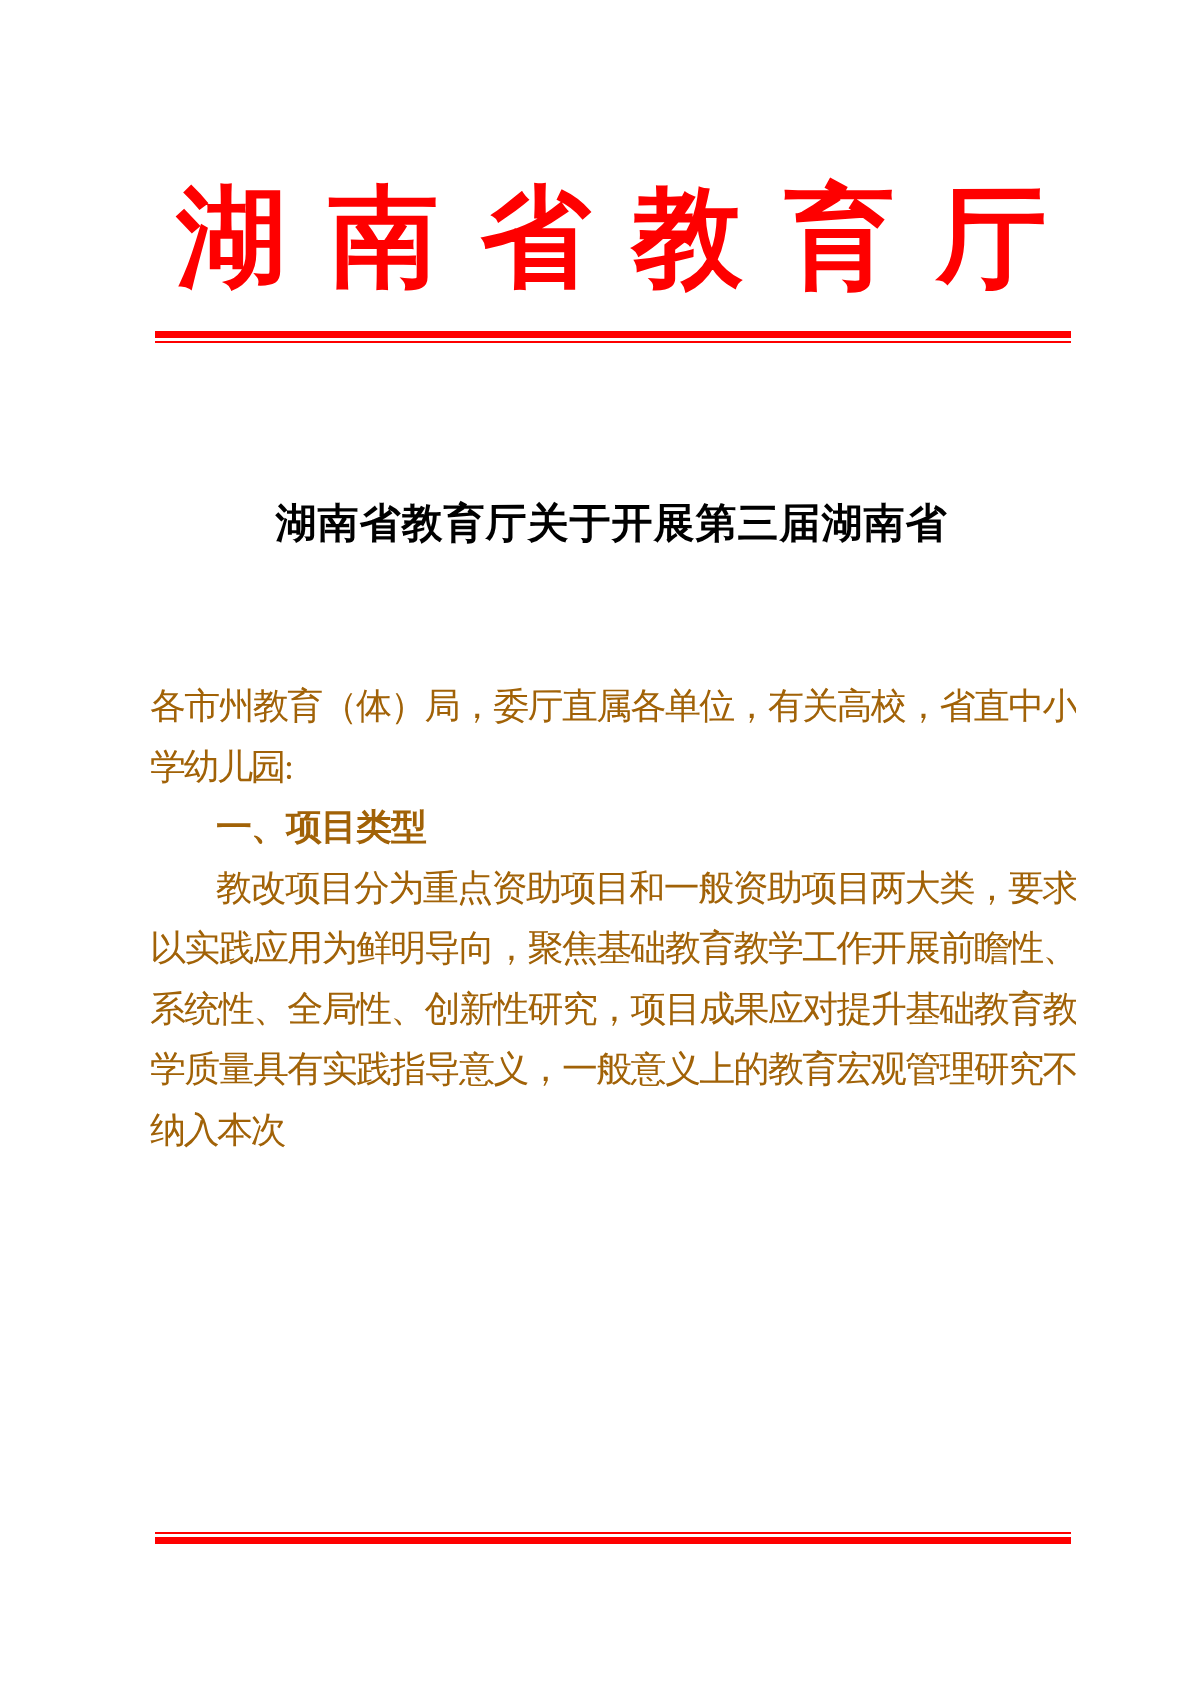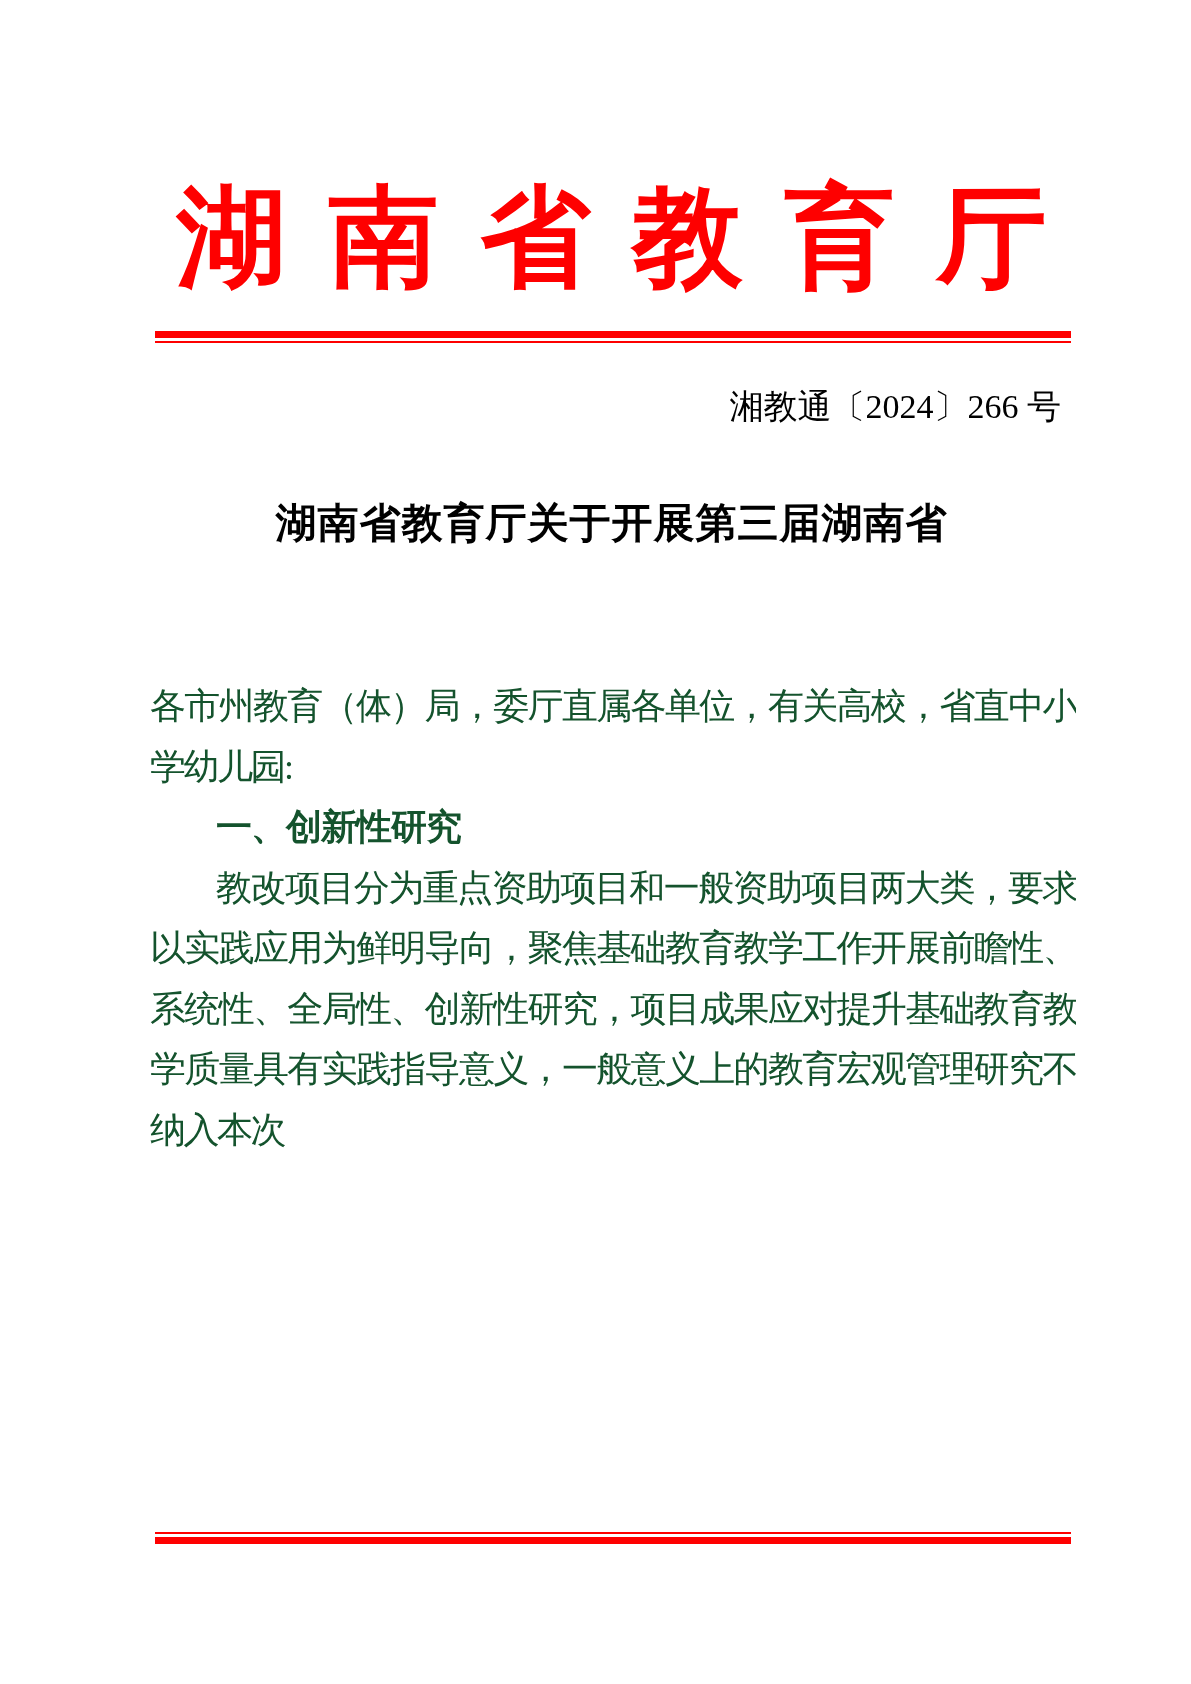--- a/index.html
+++ b/index.html
@@ -72,21 +72,21 @@
     top: 676px;
     left: 134px;
     width: 926px;
     height: 850px;
     overflow: hidden;
     font-size: 36px;
     line-height: 60.5px;
     letter-spacing: -2.5px;
     text-align: justify;
     text-justify: inter-character;
-    color: #14532d;
+    color: #a16207;
   }
   .body-text p { margin: 0; }
   .indent { text-indent: 66px; }
   .section-heading {
     font-family: "Liberation Sans", "DejaVu Sans", sans-serif;
     font-weight: bold;
     letter-spacing: -1px;
   }
 </style>
 </head>
@@ -95,29 +95,28 @@
 <div class="page">
 
   <div class="agency-name">湖南省教育厅</div>
 
   <div class="rule rule-top">
     <div class="bar thick"></div>
     <div class="bar gap"></div>
     <div class="bar thin"></div>
   </div>
 
-  <div class="doc-number">湘教通〔2024〕266 号</div>
 
   <div class="title-block">
     <div>湖南省教育厅关于开展第三届湖南省</div>
   </div>
 
   <div class="body-text">
     <p>各市州教育（体）局，委厅直属各单位，有关高校，省直中小学幼儿园:</p>
-    <p class="indent section-heading">一、创新性研究</p>
+    <p class="indent section-heading">一、项目类型</p>
     <p class="indent">教改项目分为重点资助项目和一般资助项目两大类，要求以实践应用为鲜明导向，聚焦基础教育教学工作开展前瞻性、系统性、全局性、创新性研究，项目成果应对提升基础教育教学质量具有实践指导意义，一般意义上的教育宏观管理研究不纳入本次</p>
   </div>
 
   <div class="rule rule-bottom">
     <div class="bar thin"></div>
     <div class="bar gap"></div>
     <div class="bar thick"></div>
   </div>
 
 </div>

